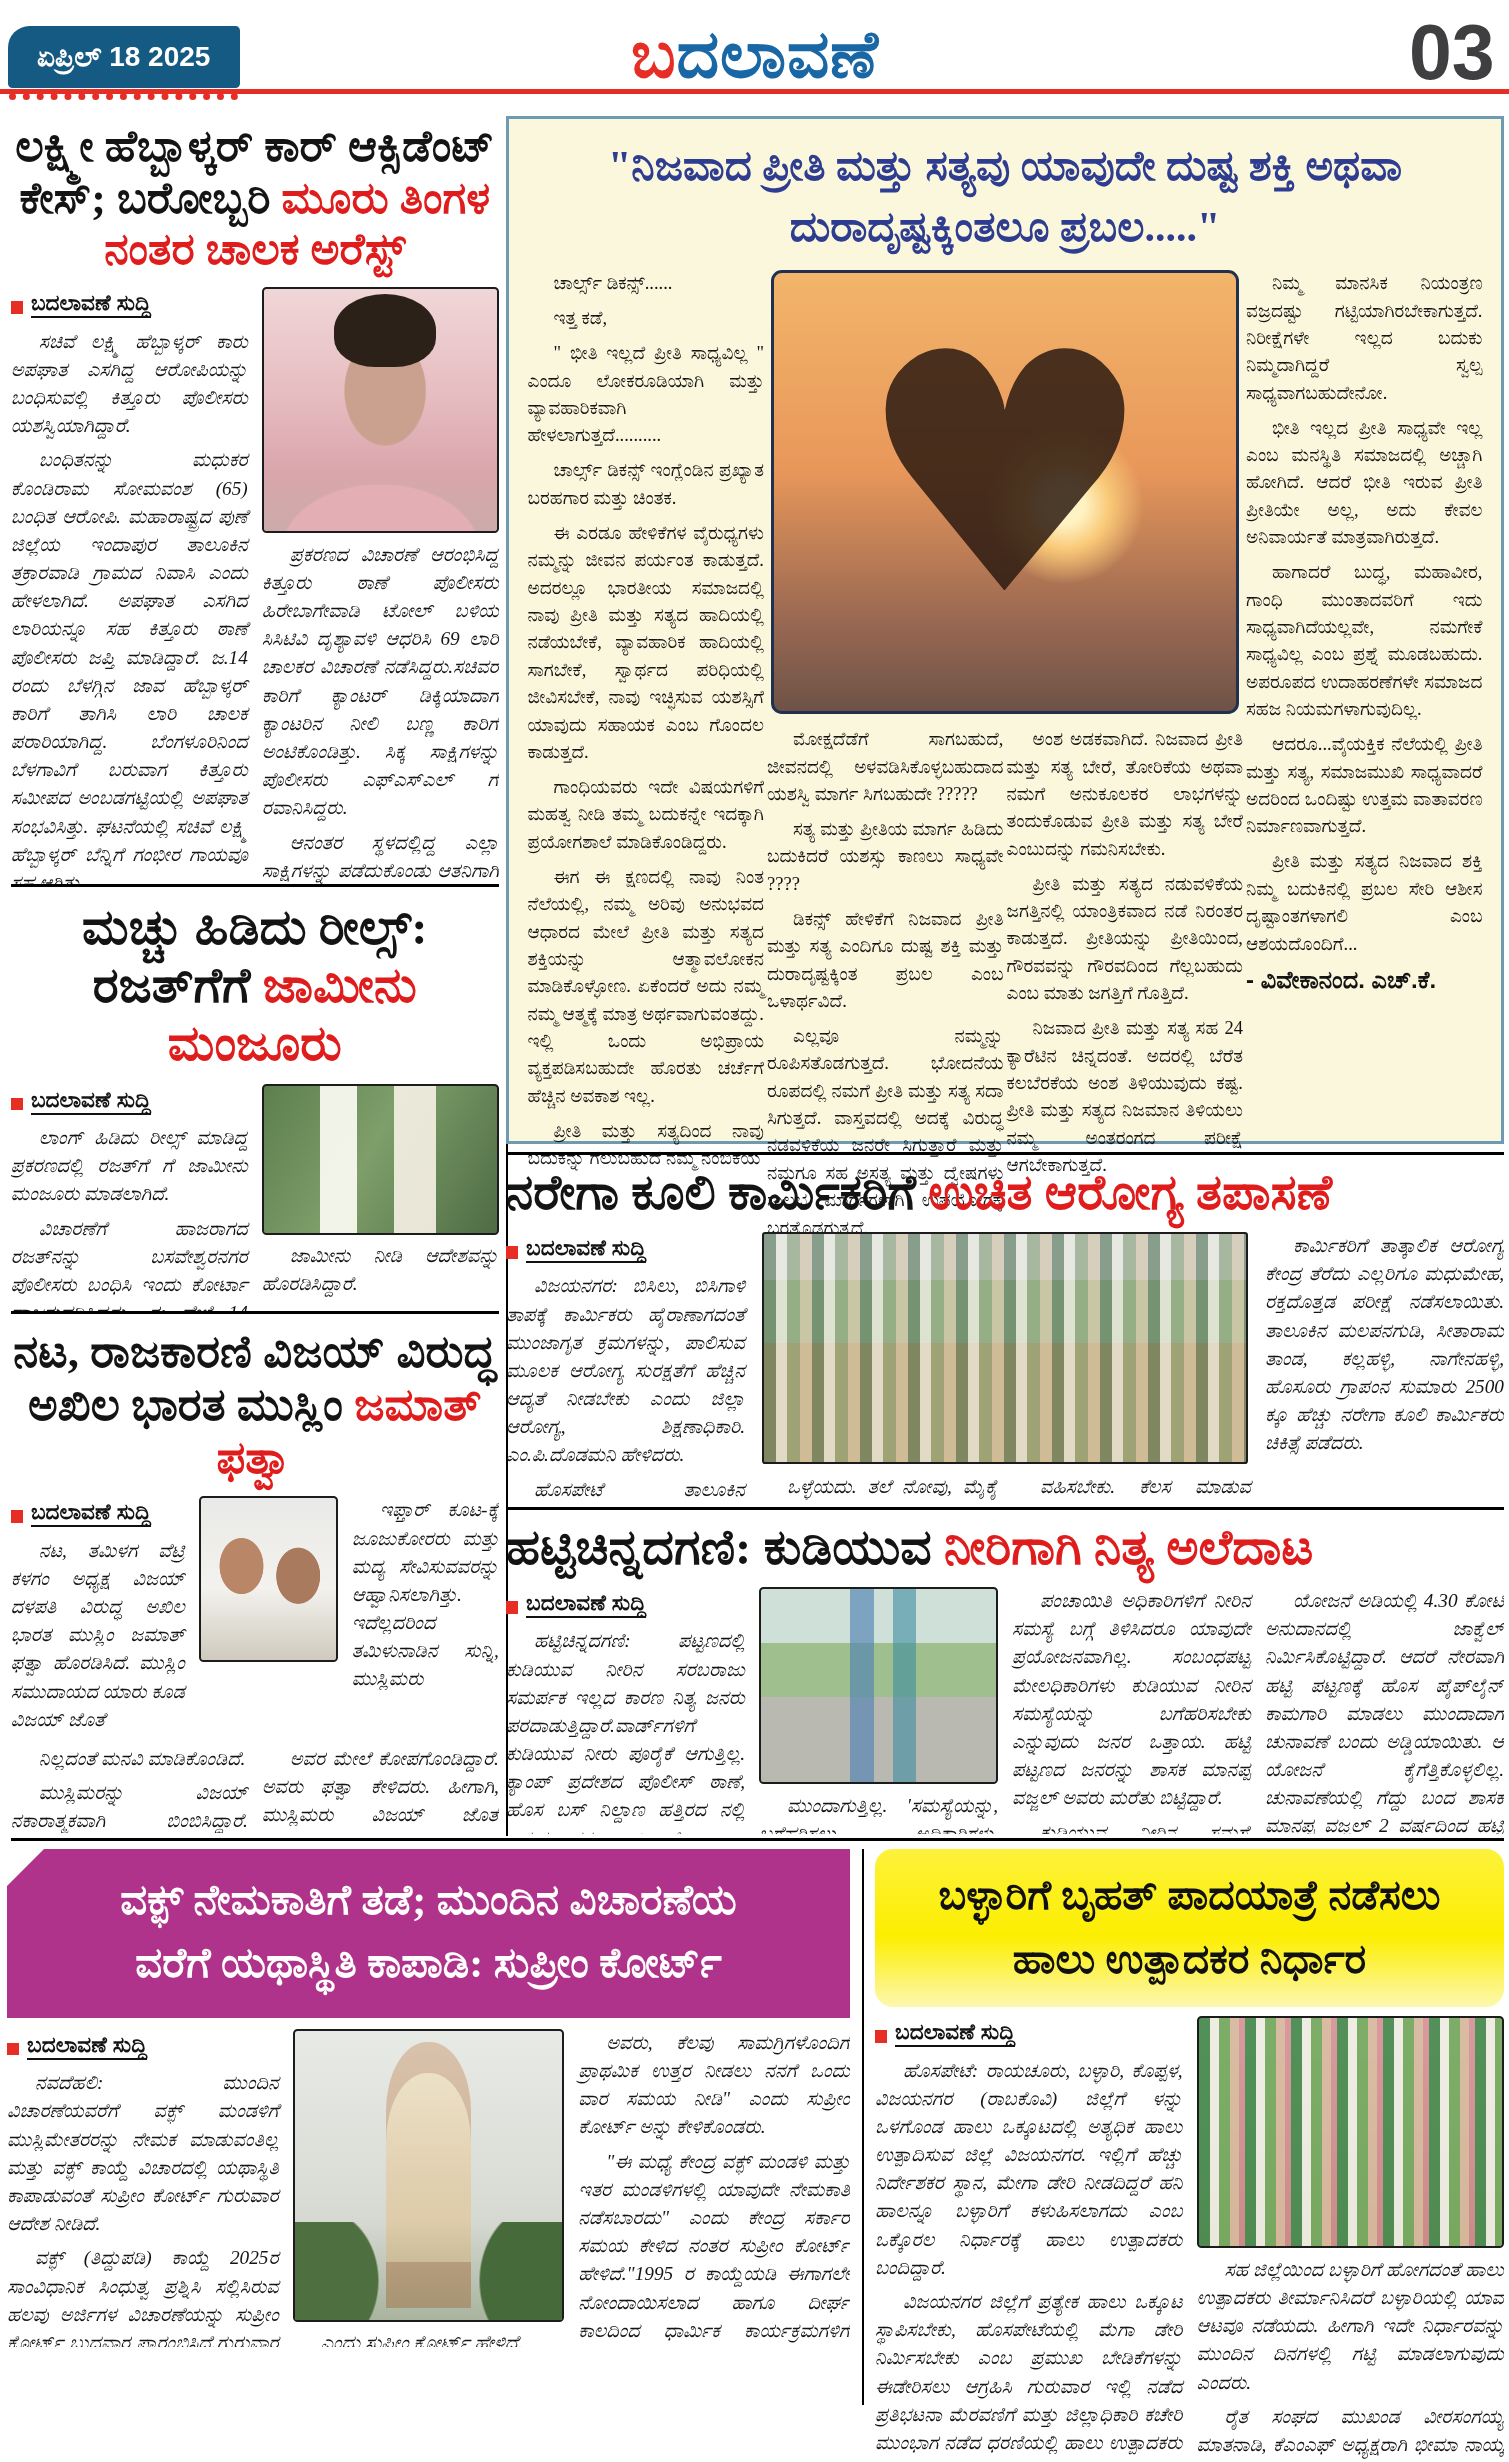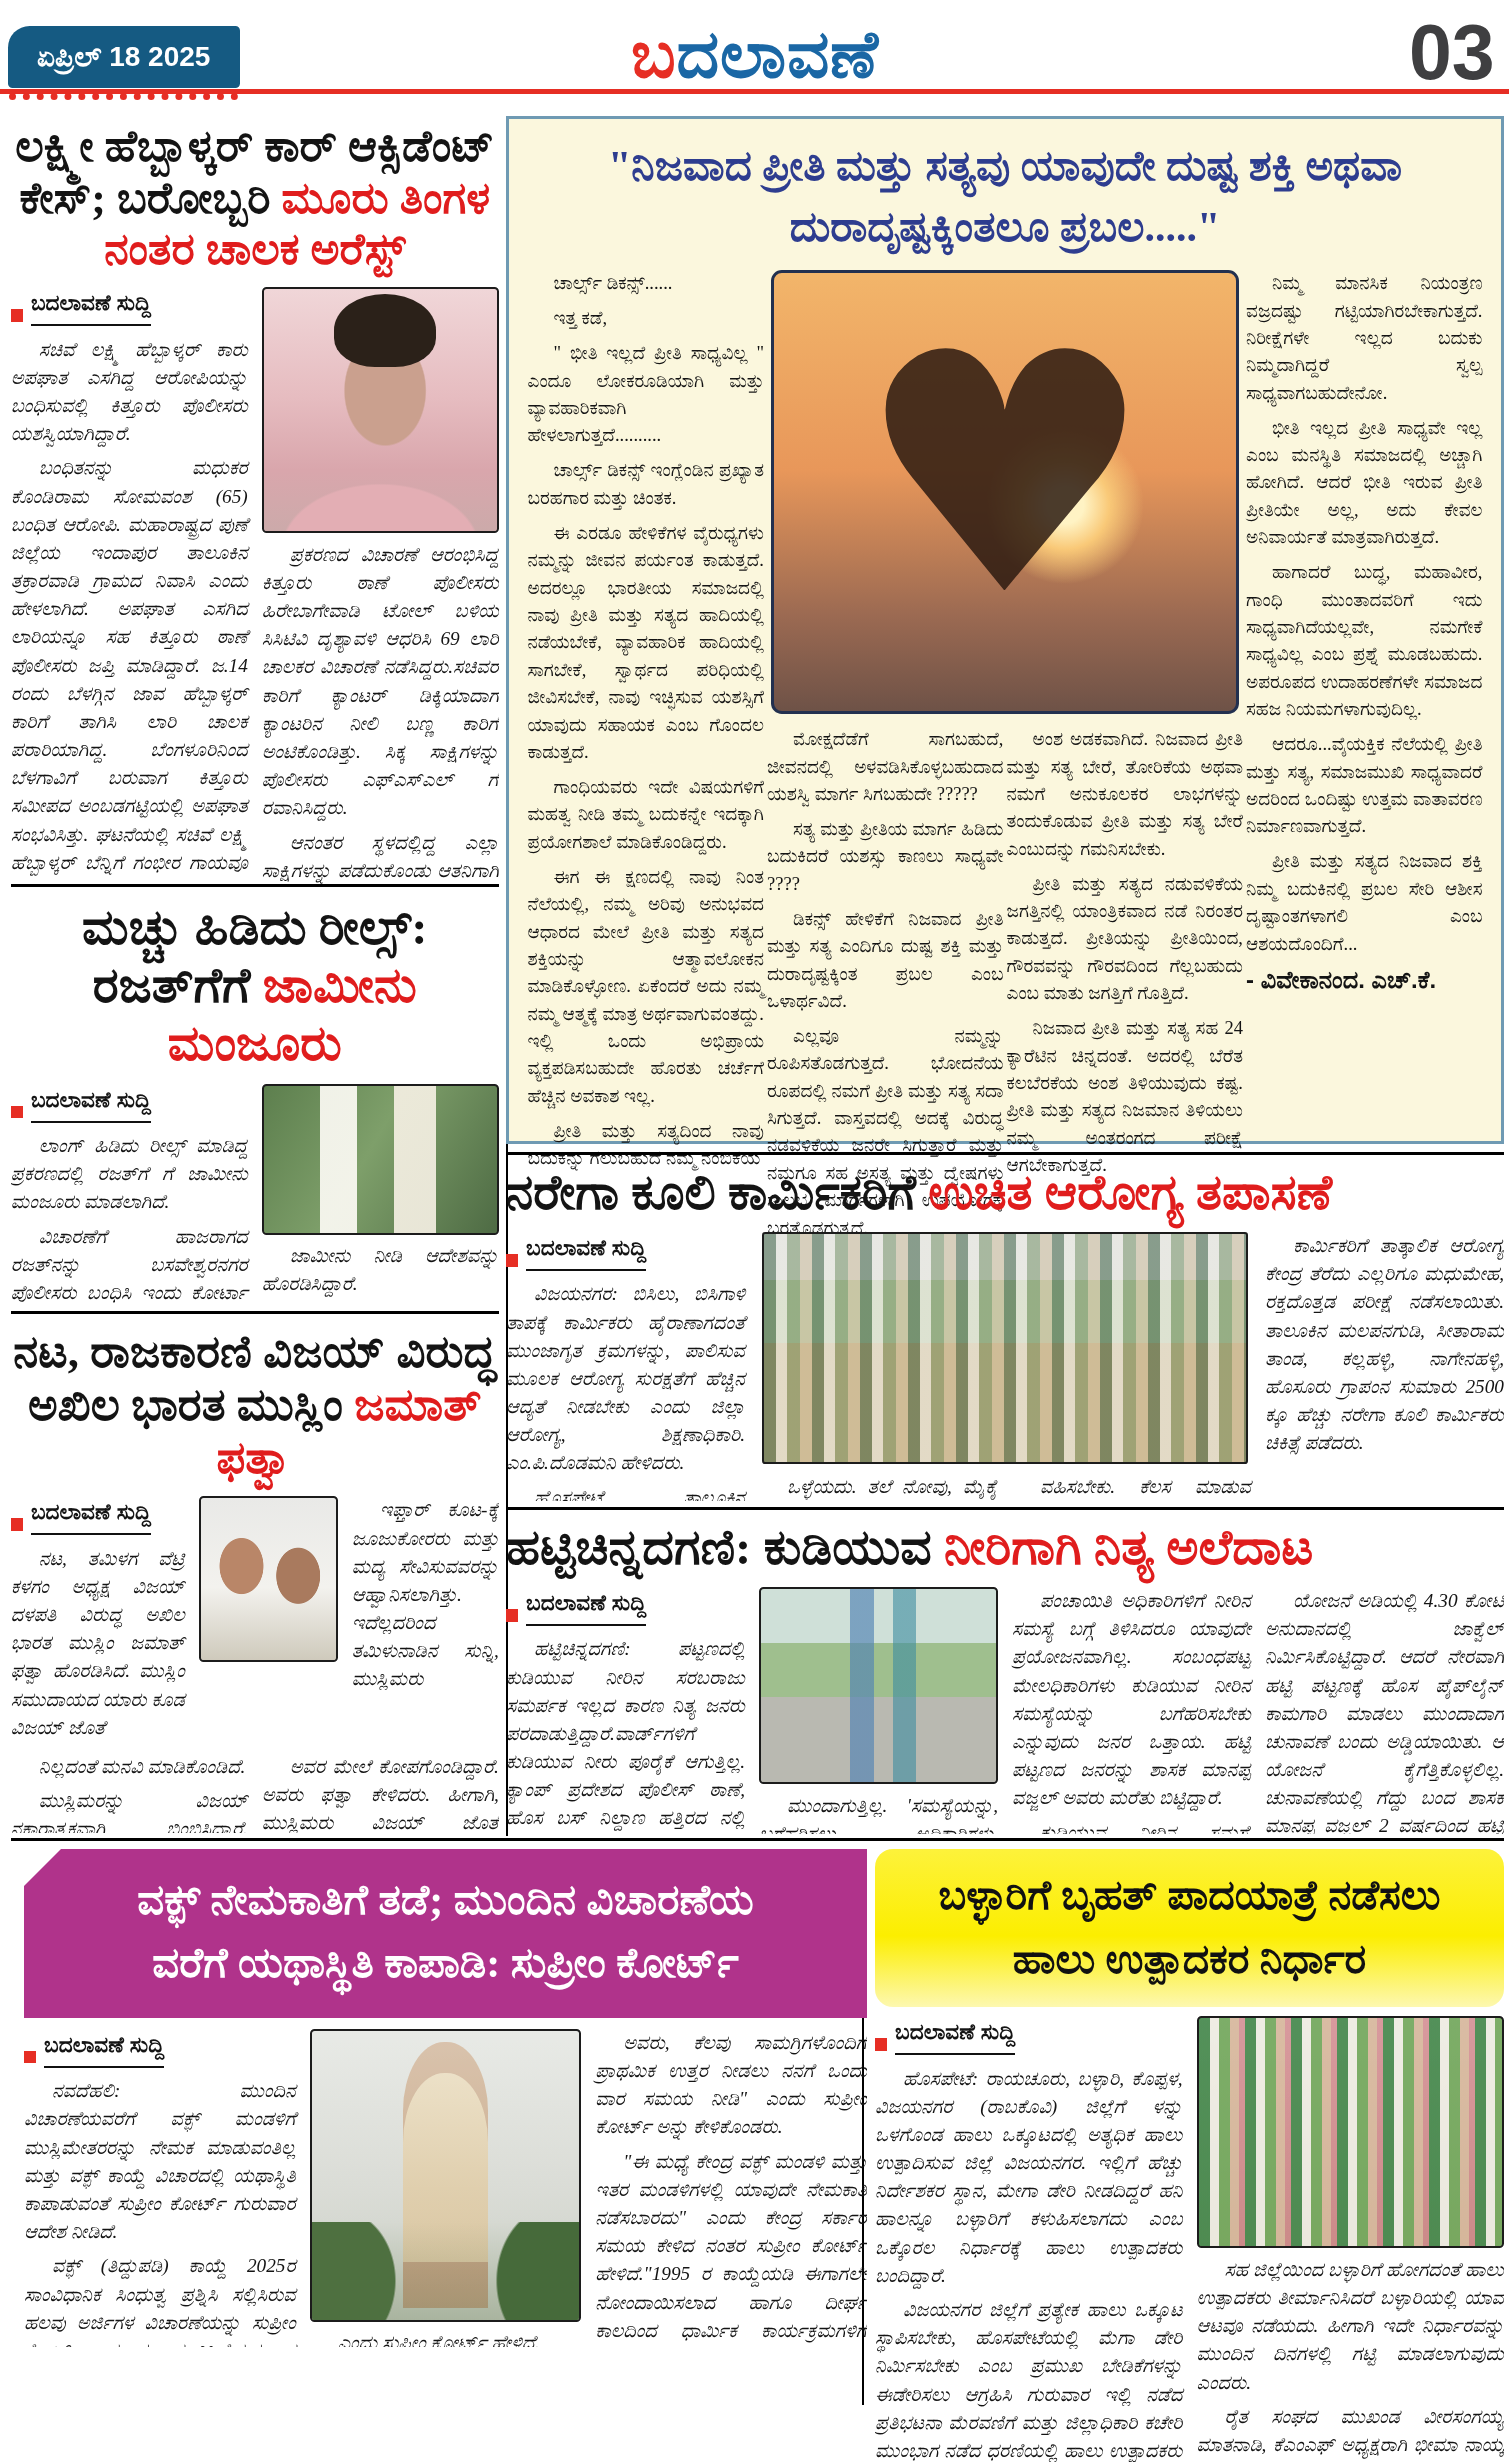--- a/index.html
+++ b/index.html
@@ -18,21 +18,21 @@
     font-family:"Liberation Sans",sans-serif; z-index:6;
   }
   .datebox::after { content:""; position:absolute; left:1.5px; right:1.5px; bottom:-12.4px; border-bottom:7.7px dotted #e62e24; }
   .paper-title { position:absolute; left:0; right:0; top:21.6px; text-align:center; font-size:66px; font-weight:bold; letter-spacing:0.8px; line-height:1; }
   .t-red { color:#e62e24; } .t-blue { color:#1a67a5; }
   .page-num { position:absolute; right:15.4px; top:14px; font-size:77px; line-height:1; font-weight:bold; color:#3f3f41; font-family:"Liberation Sans",sans-serif; }
 
   
   .byline { display:flex; align-items:flex-end; gap:7.7px; margin:3.1px 0 9.3px 0; font-family:"Liberation Sans",sans-serif; }
   .byline .sq { width:12.4px; height:12.4px; background:#e62e24; margin-bottom:4.6px; }
-  .byline .lbl { font-weight:bold; font-size:21.6px; border-bottom:2.3px solid #111; padding-bottom:8px;text-align:center; }
+  .byline .lbl { font-weight:bold; font-size:21.6px; border-bottom:2.3px solid #111; padding-bottom:0;text-align:center; }
   .bodytext p { margin:0 0 6.2px 0; text-indent:28px; font-size:19.3px; line-height:1.46; text-align:justify;font-style:italic; }
   .cols { display:flex; gap:14px; }
   .col { flex:1 1 0; min-width:0; }
   .photo { width:100%; border:2.3px solid #1c1c1c; border-radius:4.6px; position:relative; overflow:hidden; margin-bottom:7.7px; }
 
   
   .left-stack { position:absolute; left:10.8px; top:116px; width:488px; }
   .vrule-main { position:absolute; left:506px; top:116px; width:2.3px; height:1720px; background:#000; }
   .vrule-bottom { position:absolute; left:862px; top:1849px; width:2.3px; height:556px; background:#000; }
   .hrule-bottom { position:absolute; left:10.8px; top:1838px; width:1493px; height:3.1px; background:#000; }
@@ -90,21 +90,21 @@
     background:
       repeating-linear-gradient(90deg, rgba(64,94,60,.55) 0 12.4px, rgba(236,232,222,.7) 12.4px 23px, rgba(122,144,96,.55) 23px 36px, rgba(210,190,156,.6) 36px 48px),
       linear-gradient(180deg,#dfe9ee 0% 20%, #b9d3b2 20% 48%, #cbb98e 48% 100%); }
   .sp300 { height:241px; }
   .hatti-photo { height:197px;
     background:
       linear-gradient(90deg, rgba(0,0,0,0) 38%, rgba(80,130,180,.65) 38% 48%, rgba(0,0,0,0) 48% 56%, rgba(60,140,160,.6) 56% 66%, rgba(0,0,0,0) 66%),
       linear-gradient(180deg,#cfe0d8 0% 28%, #9fbf8e 28% 56%, #b9b9b1 56% 100%); }
 
   
-  .bottom-left { position:absolute; left:24px; top:1849px; width:843px; height:498px; overflow:hidden; }
+  .bottom-left { position:absolute; left:7px; top:1849px; width:843px; height:498px; overflow:hidden; }
   .waqf-banner { background:#b0338b; color:#fff; font-weight:bold; font-size:42px; line-height:1.5; text-align:center;
     padding:20px 10.8px 23px 10.8px; clip-path:polygon(37px 0, 100% 0, 100% 100%, 0 100%, 0 37px); margin-bottom:10.8px; }
   .court-photo { height:293px;
     background:linear-gradient(180deg,#e8eae6 0%, #dadcd6 55%, #c9cfc4 100%); }
   .court-photo::before { content:""; position:absolute; left:34%; top:4%; width:32%; height:92%;
     background:linear-gradient(180deg,#efe5ce 0%, #e0cfae 55%, #d6c29d 100%); border-radius:48% 48% 0 0 / 26% 26% 0 0;
     box-shadow:inset 0 -46px 0 rgba(150,90,70,.35), inset 0 31px 0 rgba(150,90,70,.25); }
   .court-photo::after { content:""; position:absolute; left:0; bottom:0; width:100%; height:34%;
     background:
       radial-gradient(93px 116px at 10% 60%, #4e7040 0 60%, rgba(0,0,0,0) 62%),

